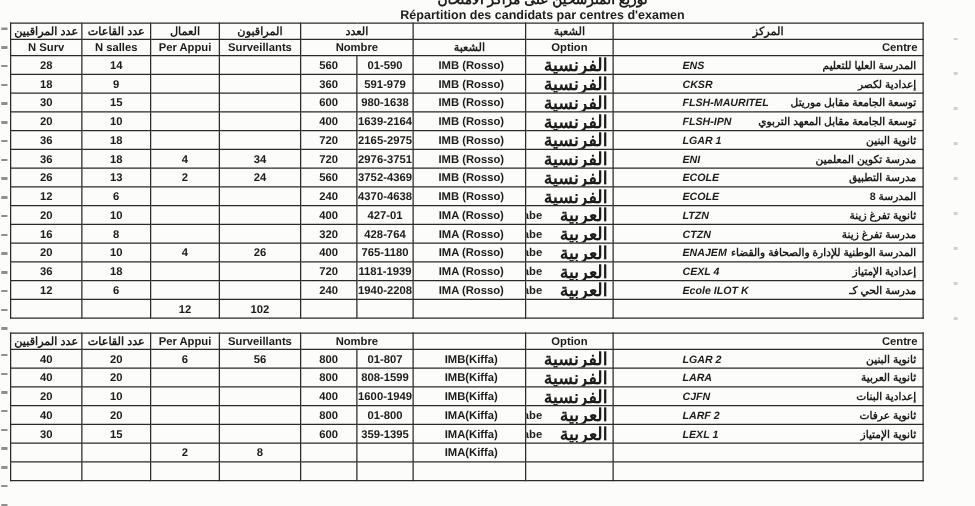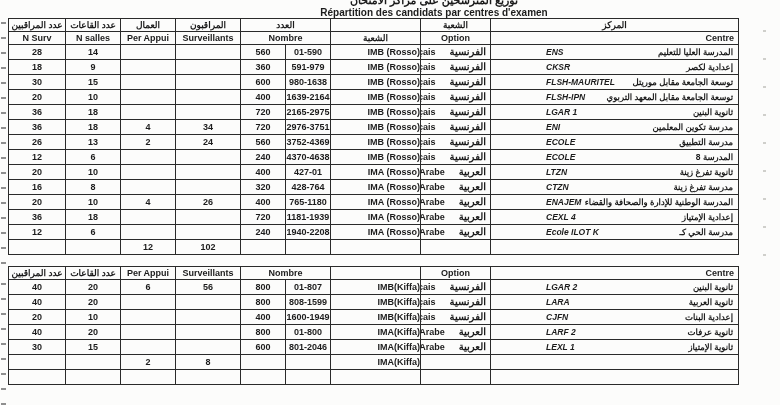--- a/index.html
+++ b/index.html
@@ -13,23 +13,23 @@
   .title-fr{font-size:10px;line-height:11px;}
   table{border-collapse:collapse;table-layout:fixed;margin-left:8px;width:730px;}
   th,td{
     border:1px solid #2a2a2a;padding:0;overflow:hidden;white-space:nowrap;
     font-size:9px;text-align:center;font-weight:700;color:#1c1c1c;
   }
   thead th{height:12px;line-height:12px;margin-left:32px;}
   tbody td{height:14px;line-height:14px;}
   #t2{margin-top:11px;}
   .hdr-centre{text-align:right;padding-right:4px;padding-left:29px;}
-  td.ecole{text-align:right;padding-left:3px;}
+  td.ecole{text-align:center;padding-left:3px;}
   .opt{display:flex;direction:rtl;justify-content:flex-start;gap:14px;padding:0 4px;align-items:center;}
-  .opt .ar{font-size:10px;}
+  .opt .ar{font-size:14px;}
   .ctr{display:flex;direction:rtl;justify-content:space-between;padding:0 5px 0 55px;align-items:center;font-size:8.5px;}
   .ctr.total{justify-content:flex-start;gap:6px;padding:0 5px;}
   .ctr .code{direction:ltr;font-style:italic;}
   .edge{position:absolute;pointer-events:none;}
   .edge-l1{left:1px;top:22px;width:5px;height:248px;
     background:repeating-linear-gradient(180deg,#8f8f8f 0 2px,transparent 2px 15px);}
   .edge-l2{left:1px;top:283px;width:5px;height:122px;
     background:repeating-linear-gradient(180deg,#8f8f8f 0 2px,transparent 2px 15px);}
   .edge-r{right:14px;top:30px;width:3px;height:230px;
     background:repeating-linear-gradient(180deg,#cfcfcb 0 2px,transparent 2px 28px);}
@@ -482,21 +482,21 @@
             <span class="code">LARF 2</span>
           </div>
         </td>
       </tr>
       <tr>
         <td>30</td>
         <td>15</td>
         <td></td>
         <td></td>
         <td>600</td>
-        <td>801-2046</td>
+        <td>359-1395</td>
         <td class="ecole">IMA(Kiffa)</td>
         <td>
           <div class="opt">
             <span class="ar">العربية</span>
             <span>Arabe</span>
           </div>
         </td>
         <td>
           <div class="ctr">
             <span class="ar">ثانوية الإمتياز</span>

